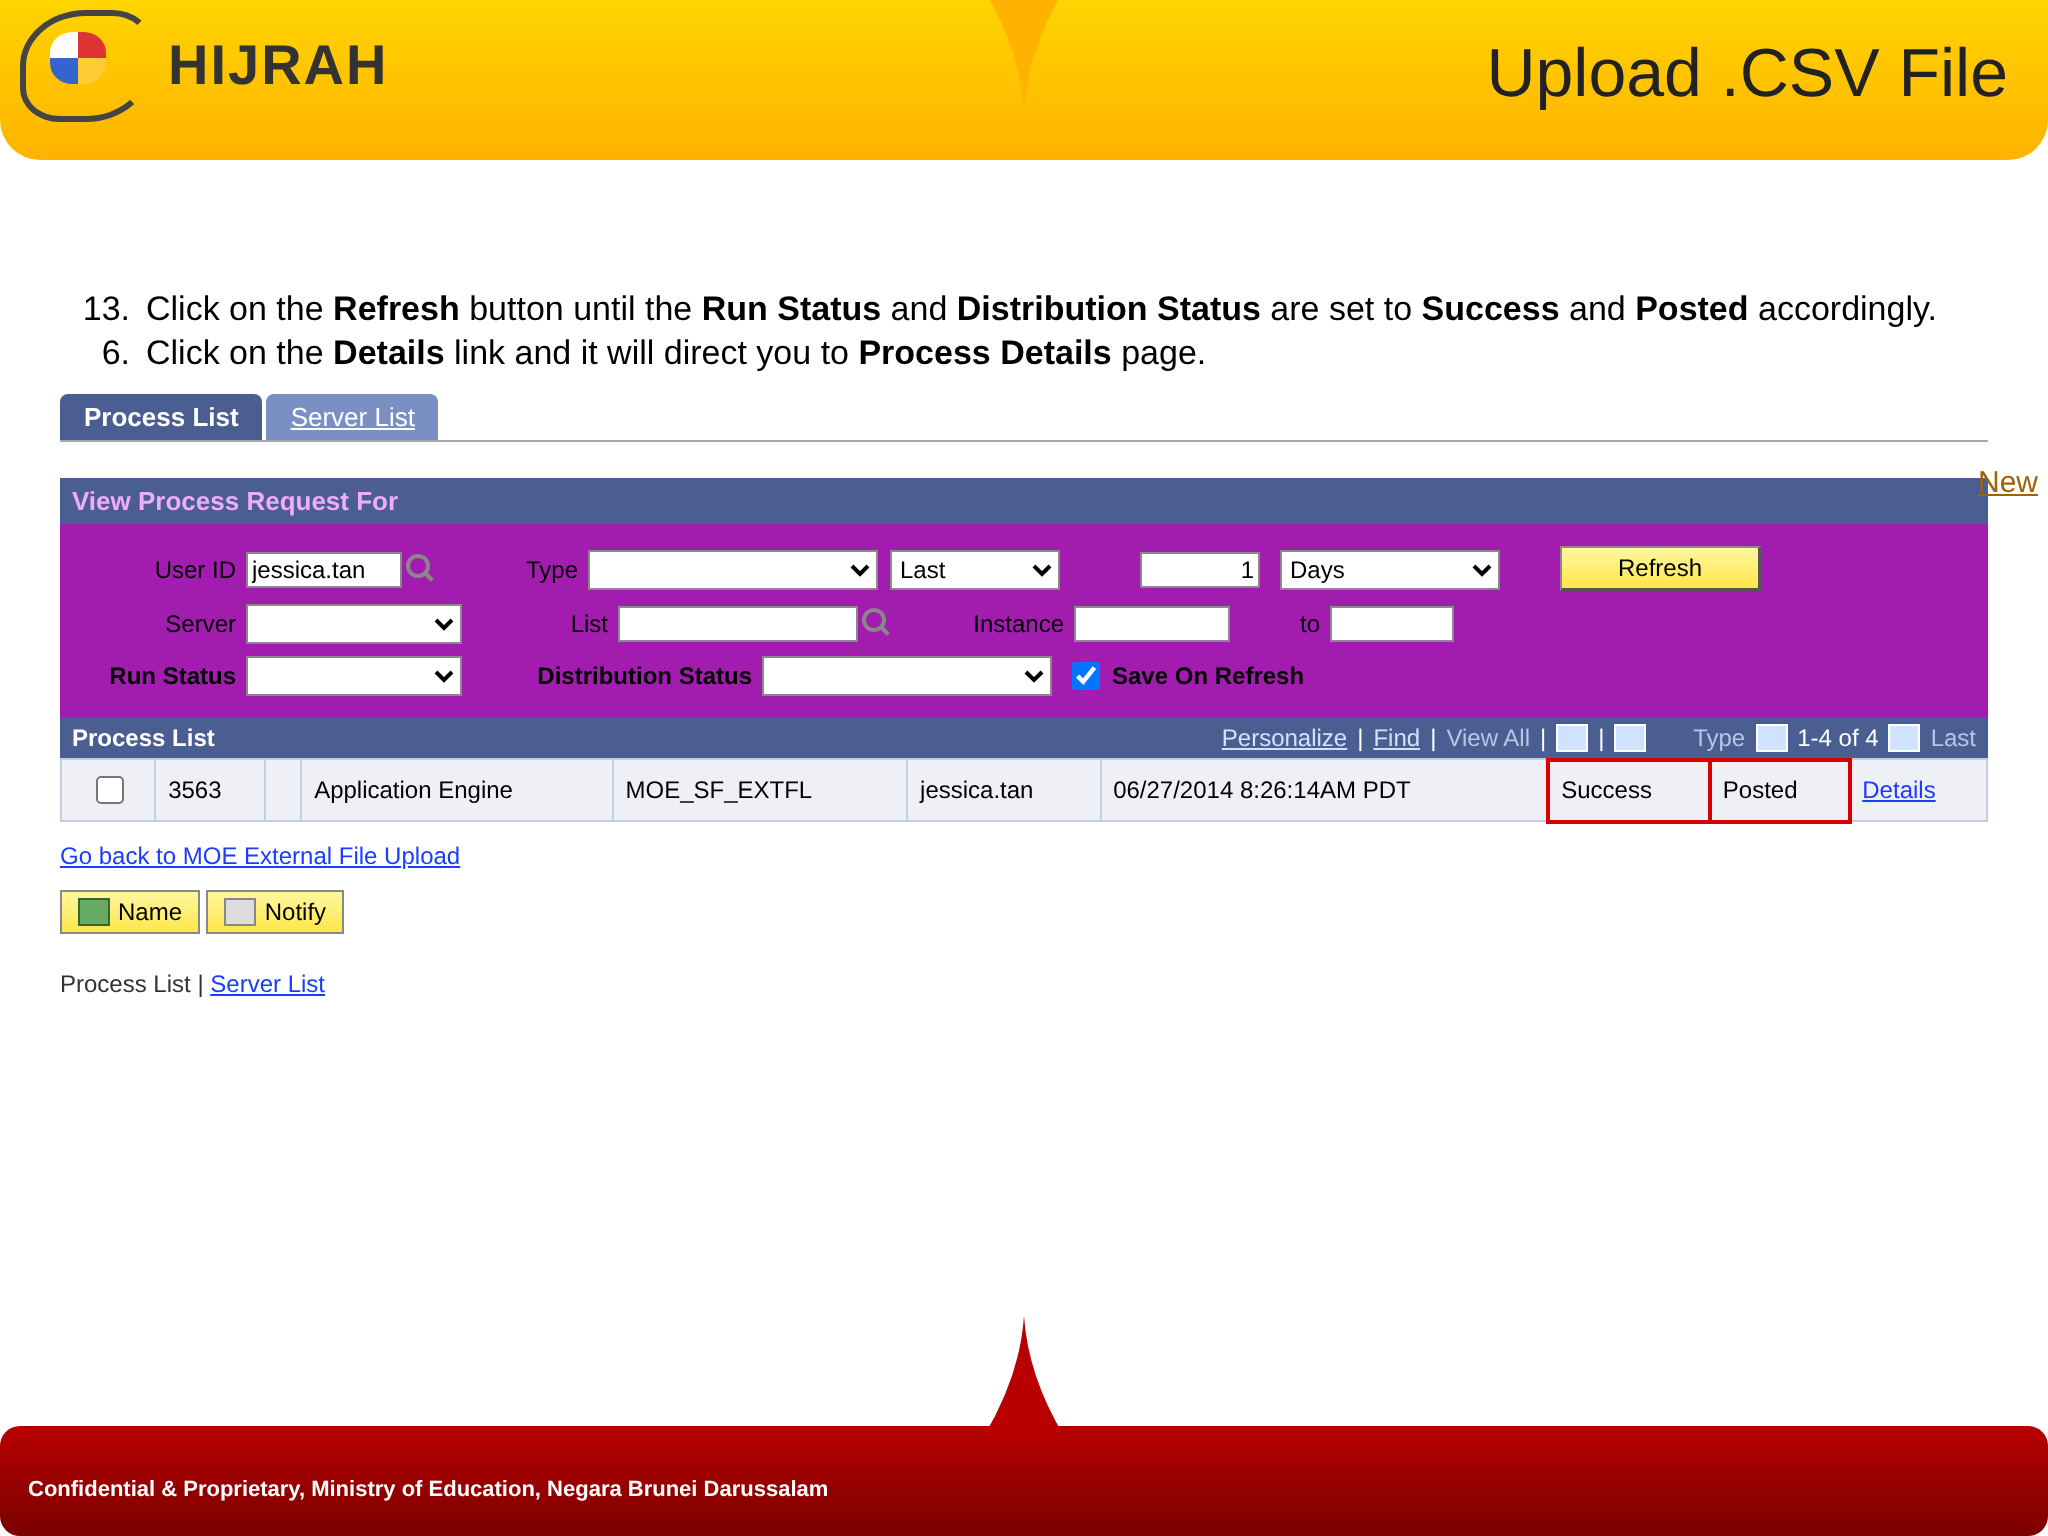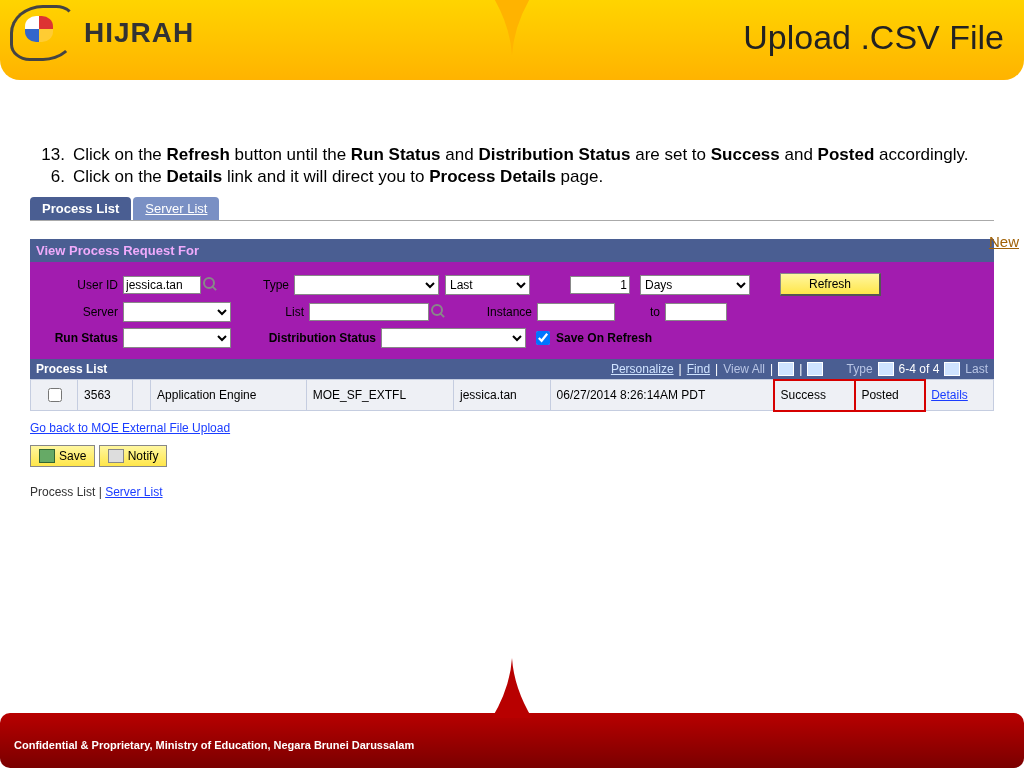--- a/index.html
+++ b/index.html
@@ -136,21 +136,21 @@
     <span class="left">Process List</span>
     <span class="right">
       <a>Personalize</a> |
       <a>Find</a> |
       <span class="dim">View All</span> |
       <span class="sm-icon"></span> |
       <span class="sm-icon"></span>
       &nbsp;&nbsp;&nbsp;&nbsp;
       <span class="dim">Type</span>
       <span class="sm-icon"></span>
-      <span>6-4 of 4</span>
+      <span>1-4 of 4</span>
       <span class="sm-icon"></span>
       <span class="dim">Last</span>
     </span>
   </div>
   <table class="data-table">
     <tbody>
     <tr>
       <td style="text-align:center"><input type="checkbox" class="chk" style=""></td>
       <td>3563</td>
       <td></td>
@@ -162,21 +162,21 @@
       <td class="hl-cell">Posted</td>
       <td><a class="details-link">Details</a></td>
     </tr>
   </tbody>
     </table>
 
   <a class="link-back">Go back to MOE External File Upload</a>
   <div>
     <button class="btn">
         <span class="btn-ico"></span>
-        <span>Save</span>
+        <span>Name</span>
       </button>
     <button class="btn">
         <span class="btn-ico mail"></span>
         <span>Notify</span>
       </button>
   </div>
   <div class="bottom-crumb">
     <span>Process List</span><span> | </span><a>Server List</a>
   </div>
 </div>

